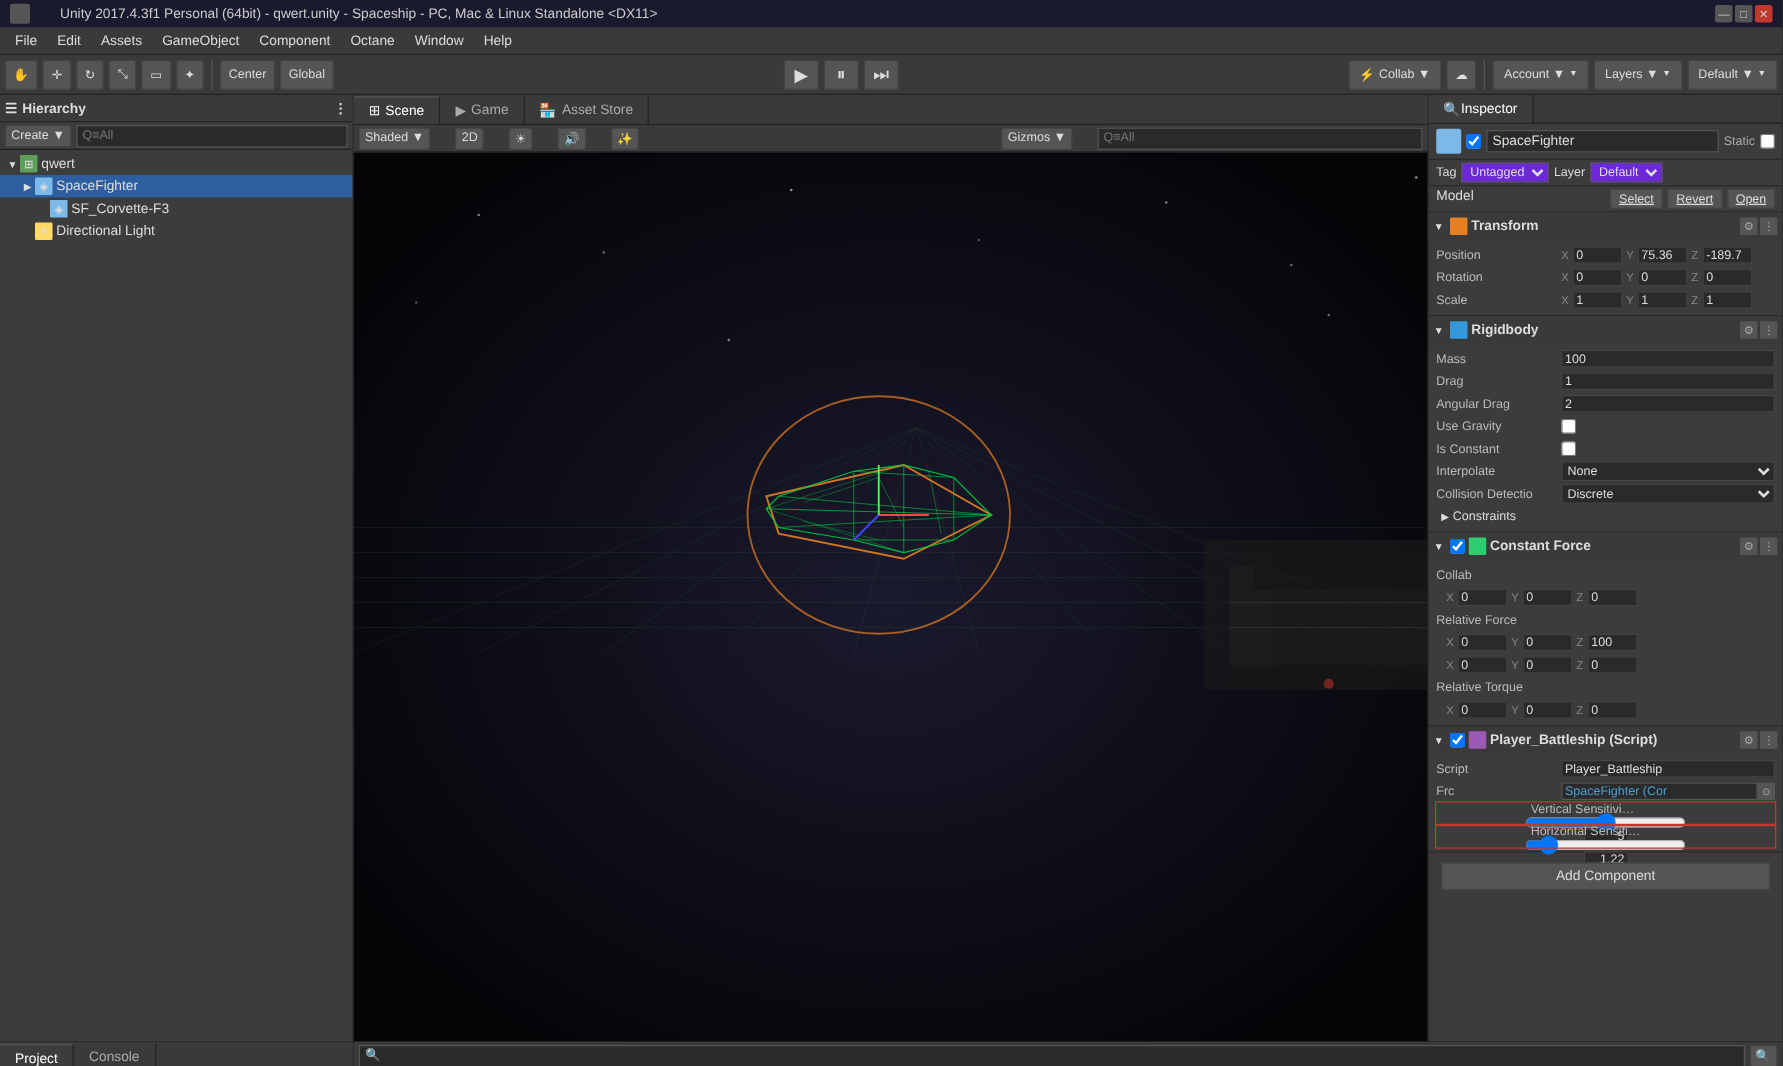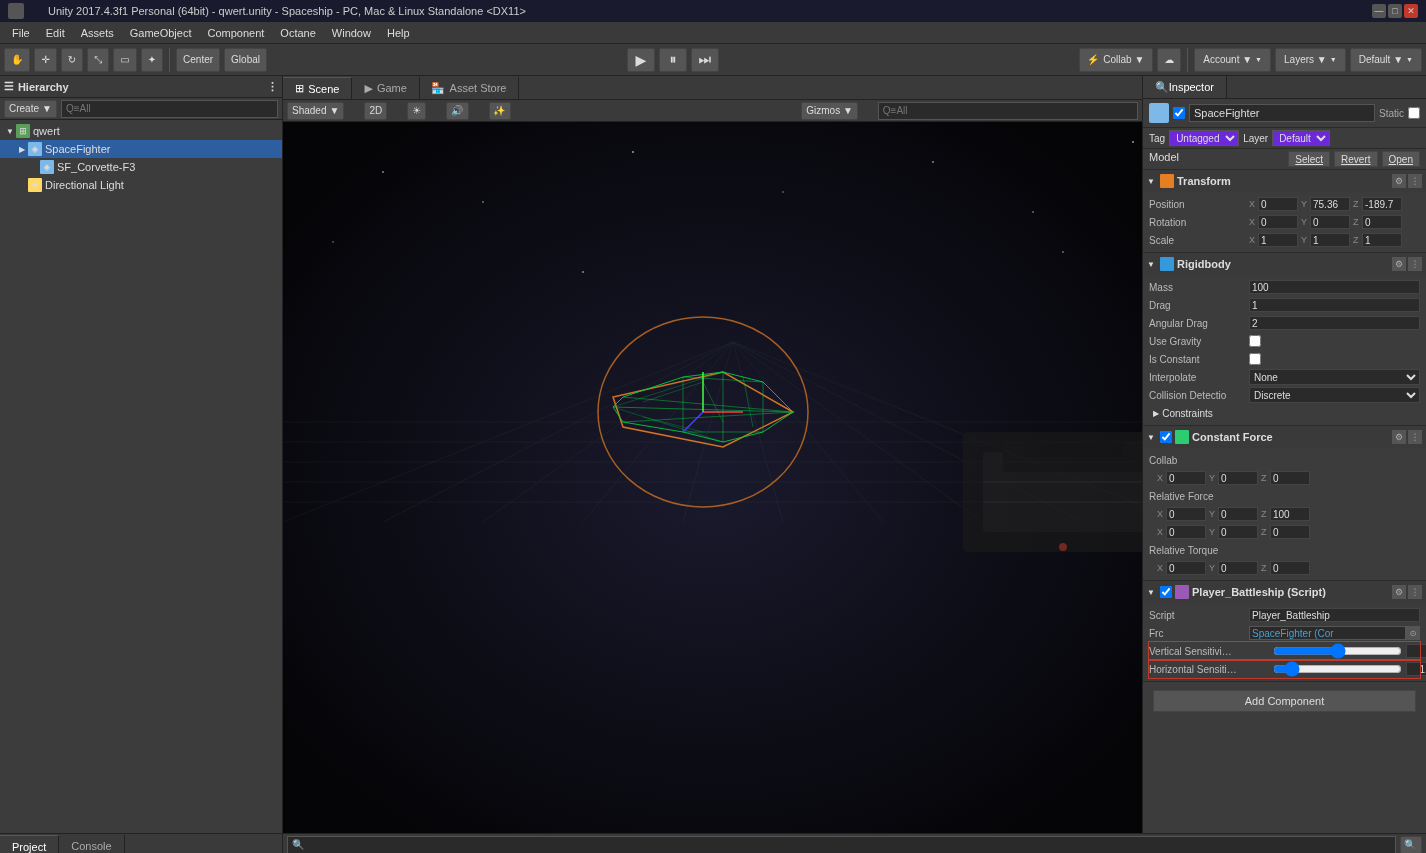--- a/index.html
+++ b/index.html
@@ -322,20 +322,21 @@
       text-overflow: ellipsis;
     }
 
     
     .slider-row {
       display: flex;
       align-items: center;
       height: 18px;
       font-size: 10px;
       outline: 1px solid #c0392b;
+      flex-direction: column;
     }
     .prop-label-sens { width: 120px; color: #bbb; flex-shrink: 0; font-size: 10px; overflow: hidden; text-overflow: ellipsis; white-space: nowrap; }
     .sens-slider { flex: 1; height: 10px; margin: 0 4px; cursor: pointer; }
     .sens-value {
       background: #2a2a2a;
       border: 1px solid #444;
       color: #ddd;
       width: 36px;
       height: 14px;
       font-size: 10px;

